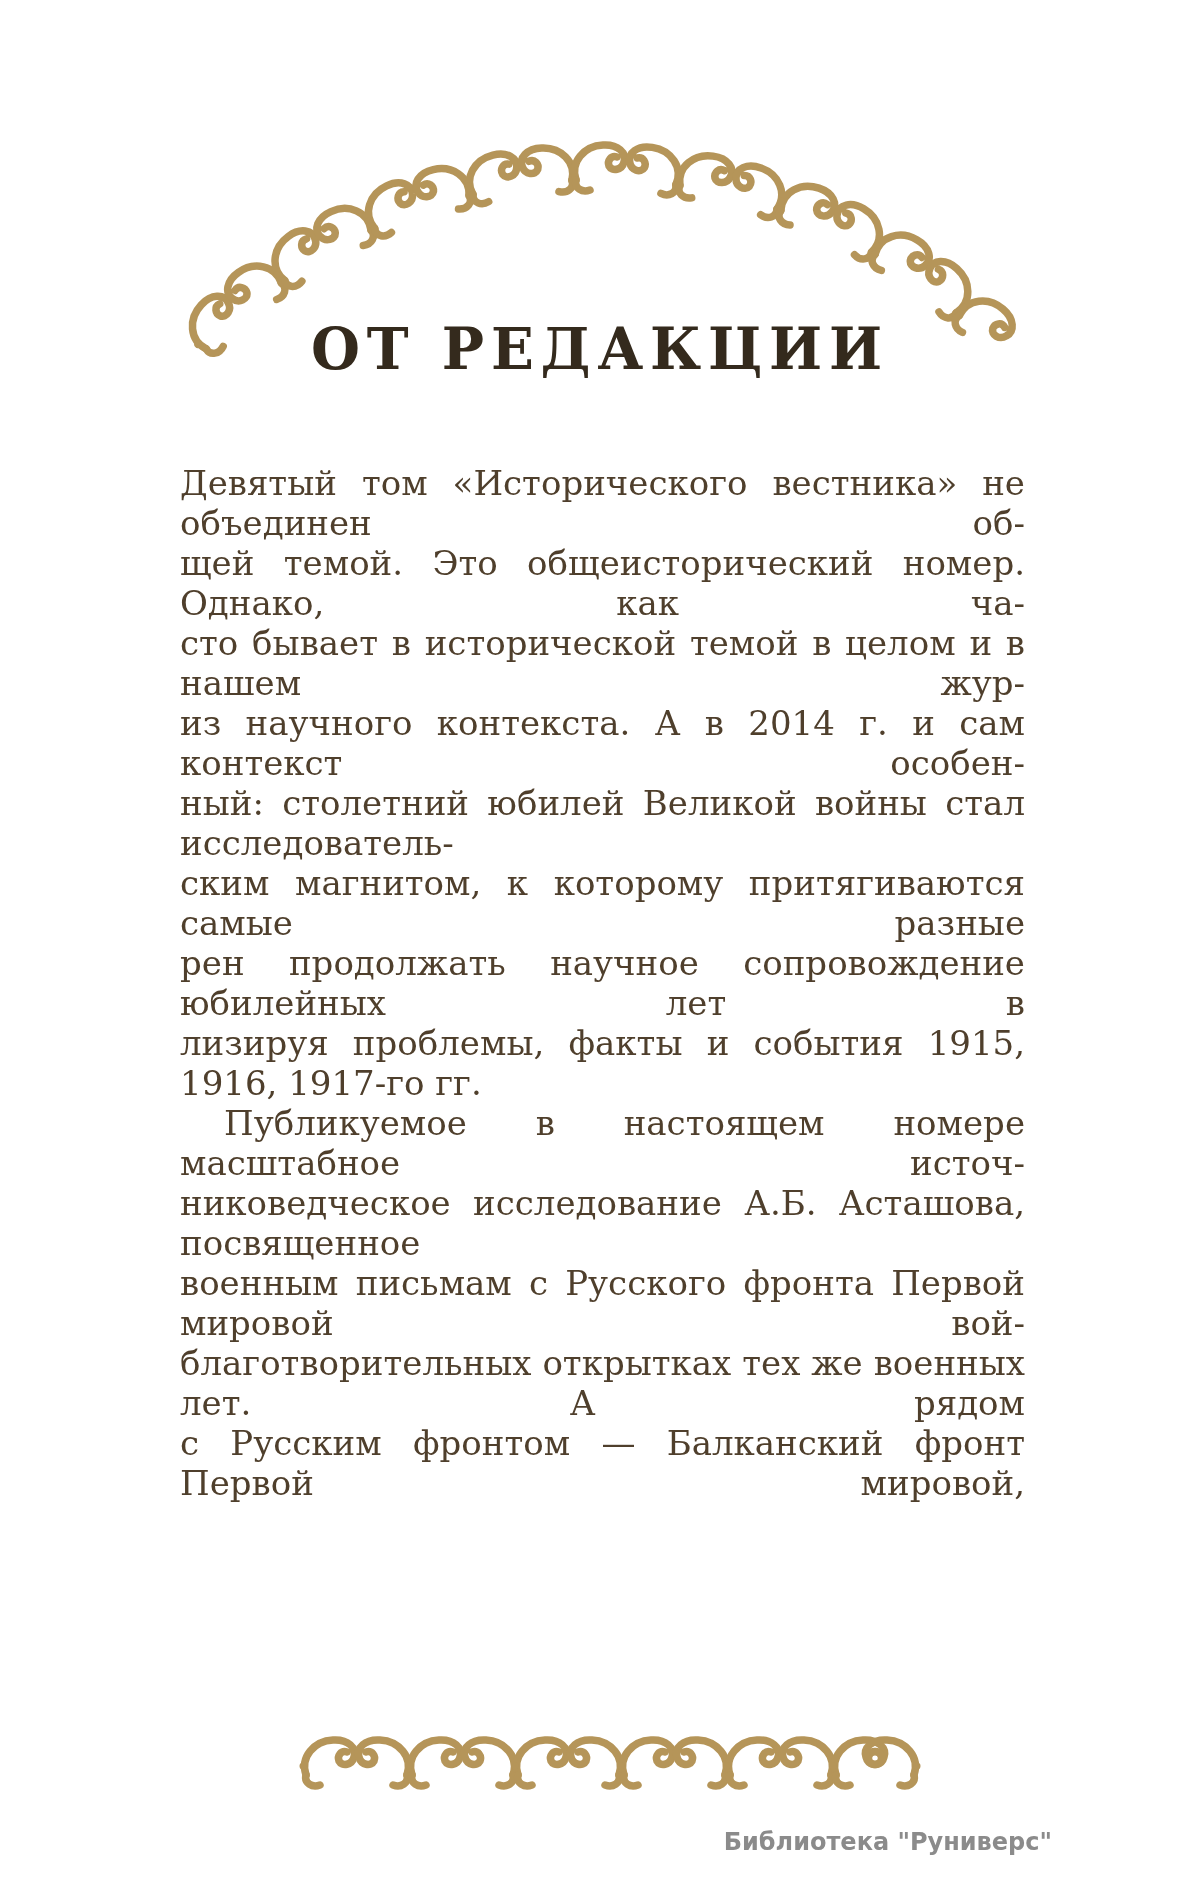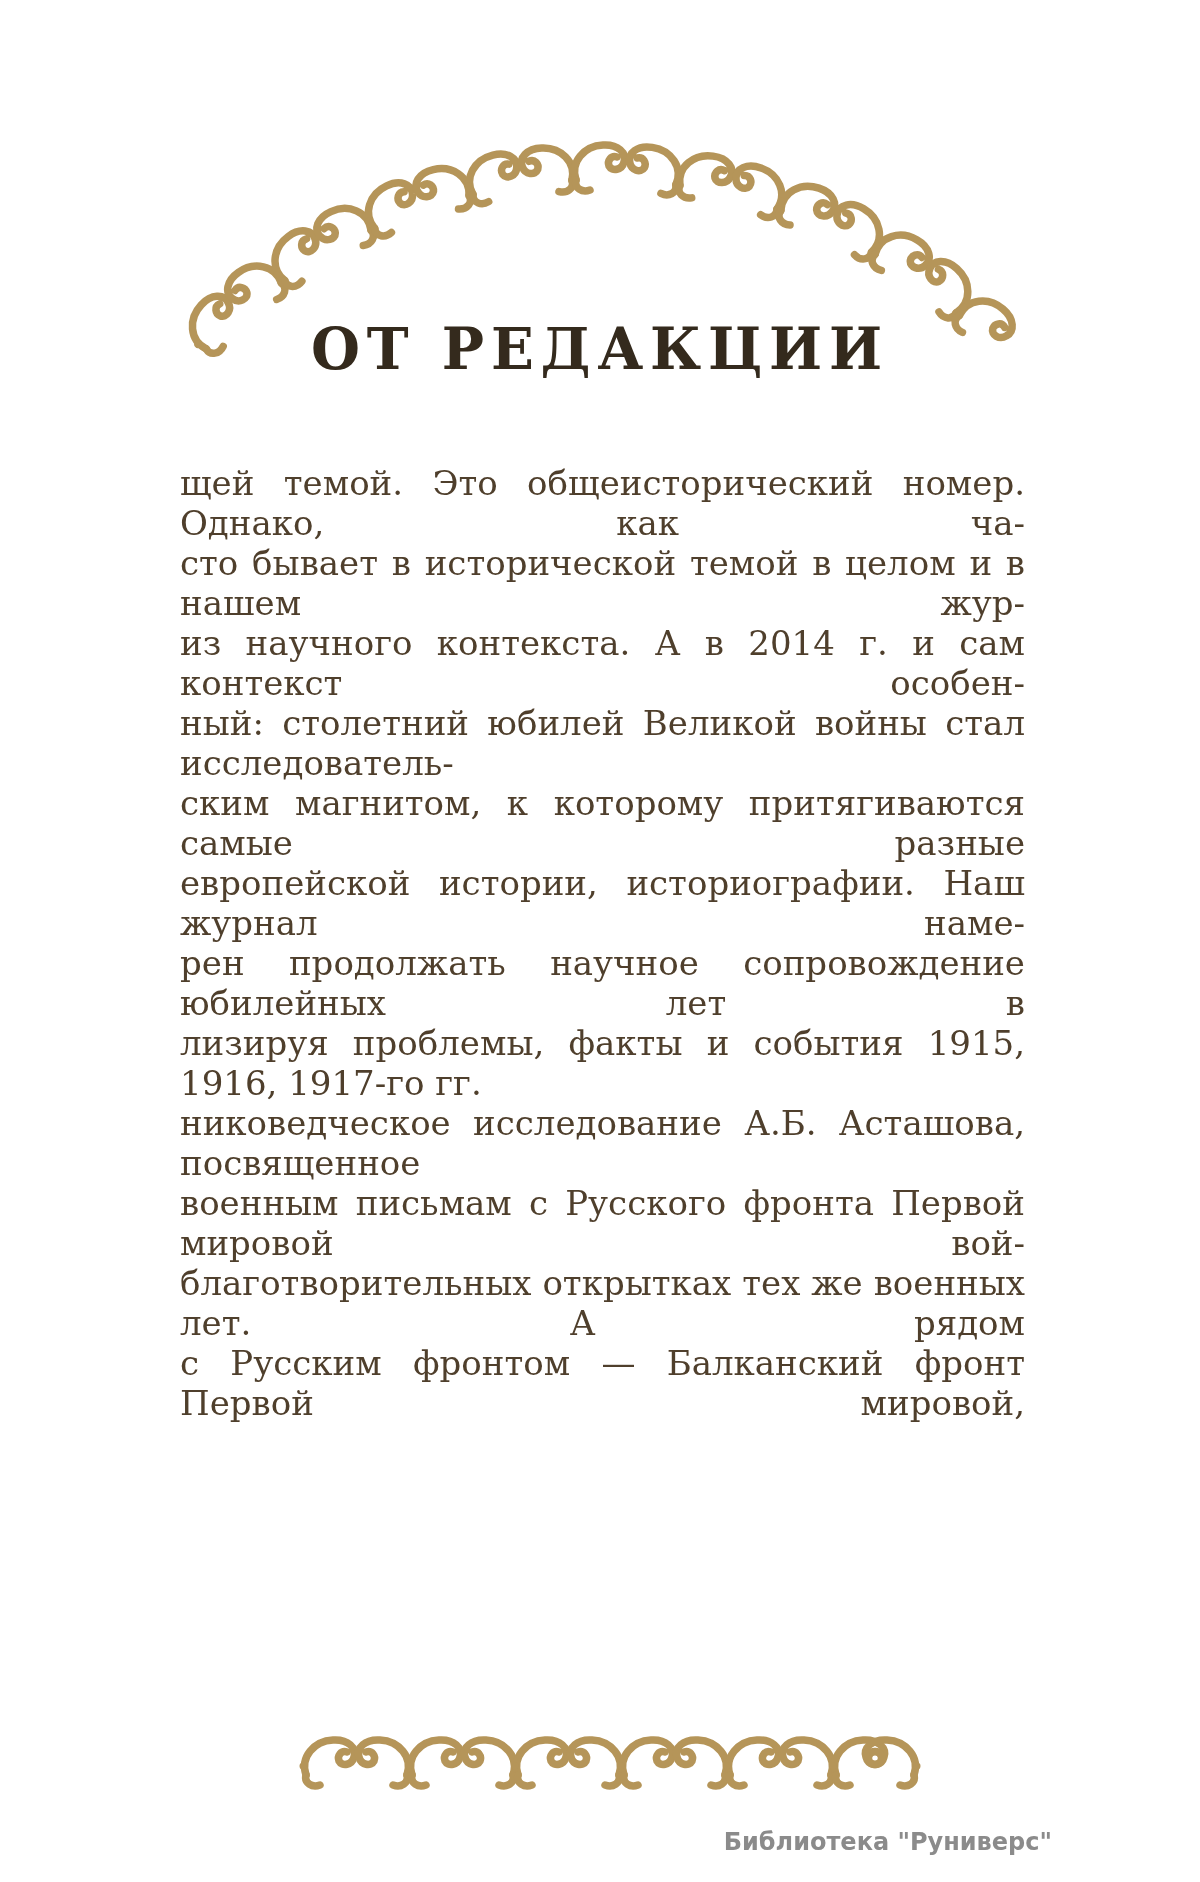--- a/index.html
+++ b/index.html
@@ -86,30 +86,31 @@
     <use href="#curlMotif" transform="translate(856.7 212.8) rotate(27.5) scale(-1 1)"></use>
     <use href="#curlMotif" transform="translate(902.8 239.7) rotate(33)"></use>
     <use href="#curlMotif" transform="translate(946.1 270.9) rotate(38.5) scale(-1 1)"></use>
     <use href="#curlMotif" transform="translate(986.3 306.1) rotate(44)"></use>
   </svg>
 
   <div class="page-title">ОТ РЕДАКЦИИ</div>
 
   <div class="body-text">
       <div class="paragraph">
+        <div class="text-line first">Девятый том «Исторического вестника» не объединен об-</div>
         <div class="text-line">щей темой. Это общеисторический номер. Однако, как ча-</div>
         <div class="text-line">сто бывает в исторической темой в целом и в нашем жур-</div>
         <div class="text-line">из научного контекста. А в 2014 г. и сам контекст особен-</div>
         <div class="text-line">ный: столетний юбилей Великой войны стал исследователь-</div>
         <div class="text-line">ским магнитом, к которому притягиваются самые разные</div>
-        <div class="text-line">европейской истории, историографии. Наш журнал наме-</div>
         <div class="text-line">рен продолжать научное сопровождение юбилейных лет в</div>
         <div class="text-line last">лизируя проблемы, факты и события 1915, 1916, 1917-го гг.</div>
       </div>
       <div class="paragraph indent">
+        <div class="text-line first">Публикуемое в настоящем номере масштабное источ-</div>
         <div class="text-line">никоведческое исследование А.Б. Асташова, посвященное</div>
         <div class="text-line">военным письмам с Русского фронта Первой мировой вой-</div>
         <div class="text-line">благотворительных открытках тех же военных лет. А рядом</div>
         <div class="text-line">с Русским фронтом — Балканский фронт Первой мировой,</div>
       </div>
     </div>
 
   <svg id="ornament-bottom" class="ornament-svg" width="1200" height="110" viewBox="0 0 1200 110" xmlns="http://www.w3.org/2000/svg">
     <use href="#curlMotif" transform="translate(330 57)"></use>
     <use href="#curlMotif" transform="translate(383 57) scale(-1 1)"></use>

